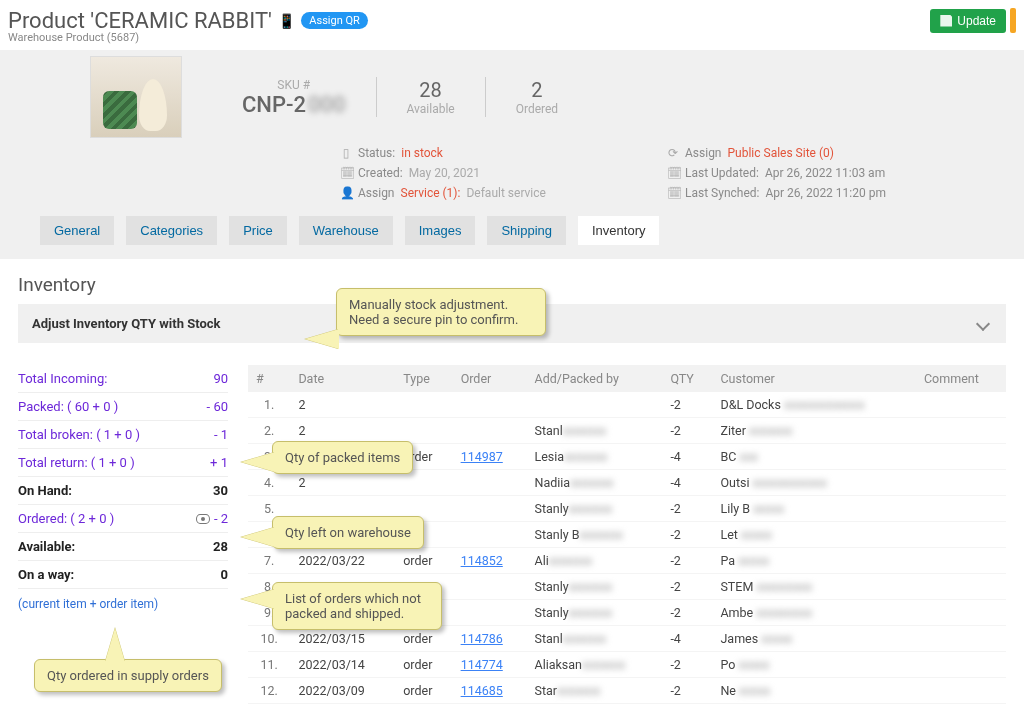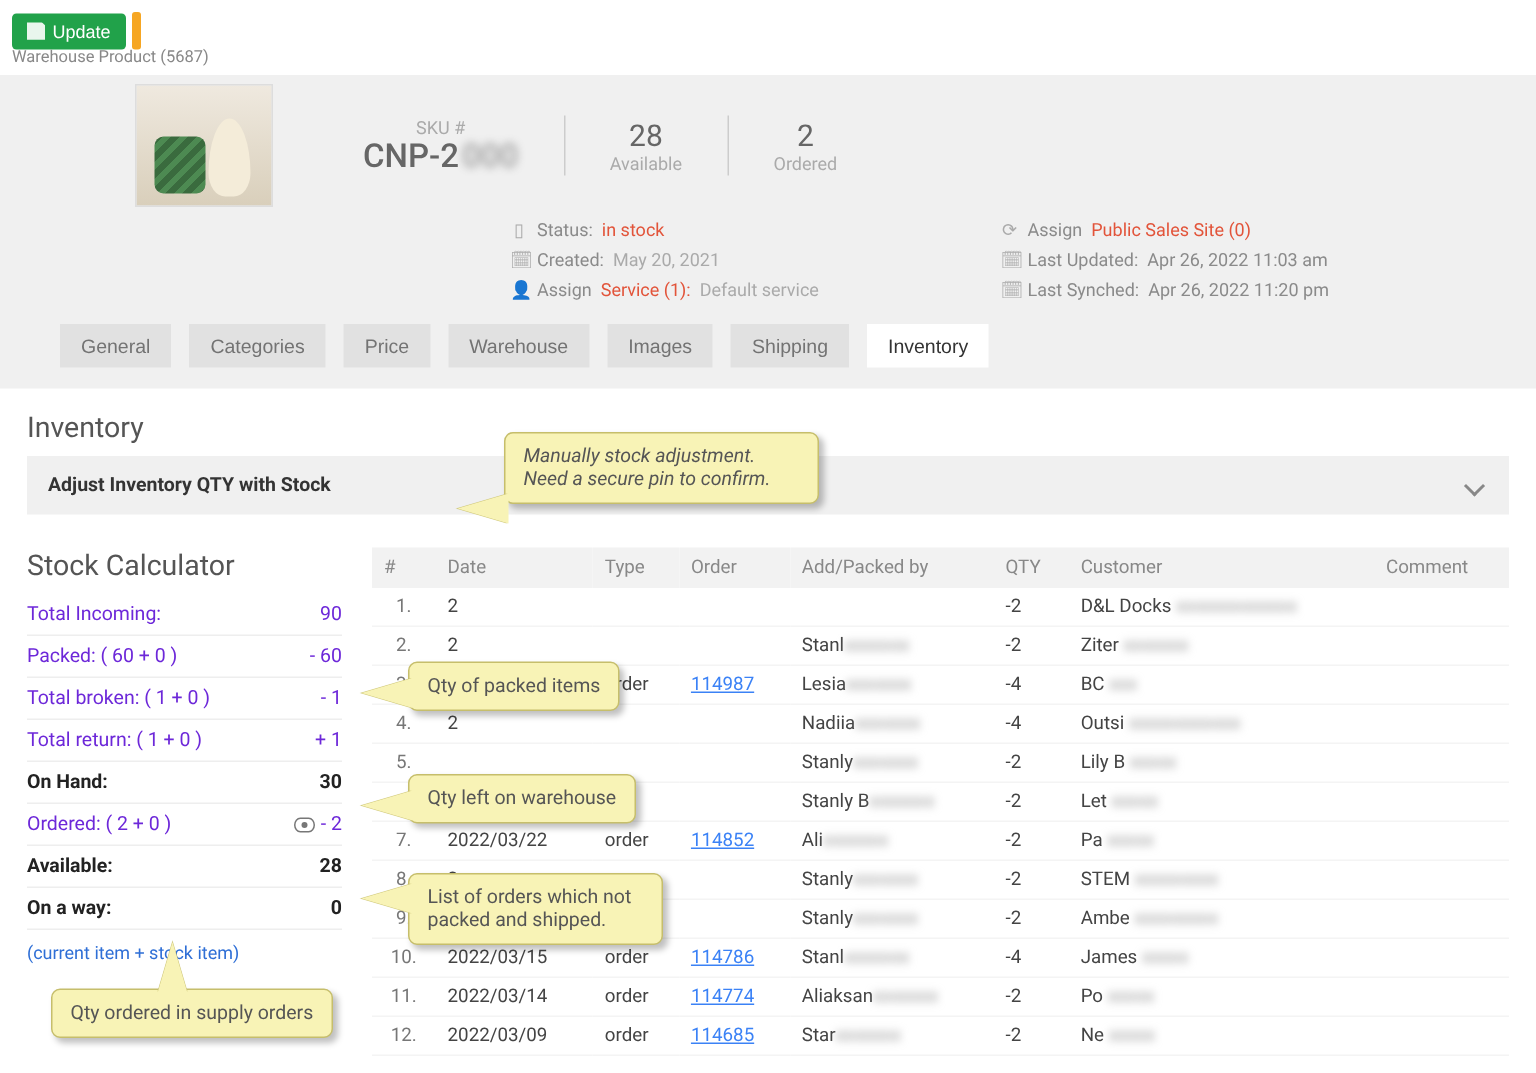--- a/index.html
+++ b/index.html
@@ -84,21 +84,21 @@
   .meta-col { flex:1; display:flex; flex-direction:column; gap:6px; padding-left:330px; font-size:12px;}
   .meta-col2 { flex:1; display:flex; flex-direction:column; gap:6px; padding-right:20px; font-size:12px; color:#8a8a8a;}
   .meta-row { display:flex; align-items:center; gap:6px; color:#8a8a8a;}
   .meta-row .mi { width:12px; text-align:center; font-size:12px; color:#aaa;}
   .link-red { color:#e2543a; }
   .muted { color:#aaa;text-align:right;}
 
   
   .tabs { display:flex; gap:12px; padding:6px 0 10px 30px; background:#f0f0f0;}
   .tab {
-    background:#e1e1e1; color:#737373;
+    background:#e1e1e1; color:#0369a1;
     font-size:13px; padding:7px 14px; border:none; cursor:pointer;
   }
   .tab.active { background:#fff; color:#333; }
   
   .section-h { font-size:19px; color:#555; padding:14px 18px 8px 18px; font-weight:400;}
   
   .adjust-bar {
     margin: 0 18px; background:#f0f0f0;
     padding:12px 14px; display:flex; align-items:center; justify-content:space-between;
     cursor:pointer;
@@ -152,20 +152,27 @@
     border-right:10px solid transparent;
     border-bottom:none;
     left:30px; top:auto; bottom:-32px;
     filter: drop-shadow(0 1px 0 #c6be6b);
   }
 </style>
 </head>
 <body>
 
 <div class="pg-header">
+  <div>
+    <div class="pg-title">
+      <h1>Product 'CERAMIC RABBIT'</h1>
+      <span class="phone-icon">📱</span>
+      <span class="assign-qr-badge">Assign QR</span>
+    </div>
+  </div>
   <div style="display:flex;align-items:center;gap:4px;">
     <button class="update-btn">
       <span class="save-ic"></span>
       <span>Update</span>
     </button>
     <div class="side-strip"></div>
   </div>
 </div>
 <div class="subtitle">Warehouse Product (5687)</div>
 
@@ -242,21 +249,20 @@
 </div>
 
 <div class="section-h">Inventory</div>
 <div class="adjust-bar">
   <span class="lbl">Adjust Inventory QTY with Stock</span>
   <span class="chev"></span>
 </div>
 
 <div class="two-col">
   <div class="left-col">
-    <div class="section-h" style="padding:0 0 8px 0;">Stock Calculator</div>
     <div id="calc-rows">
         <div class="calc-row">
           <span>Total Incoming:</span>
           <span>90</span>
         </div>
         <div class="calc-row">
           <span>Packed: ( 60 + 0 )</span>
           <span>- 60</span>
         </div>
         <div class="calc-row">
@@ -280,21 +286,21 @@
         </div>
         <div class="calc-row bold">
           <span>Available:</span>
           <span>28</span>
         </div>
         <div class="calc-row bold">
           <span>On a way:</span>
           <span>0</span>
         </div>
       </div>
-    <div class="legend">(current item + stock item)</div>
+    <div class="legend">(current item + order item)</div>
   </div>
   <div class="right-col">
     <table class="hist">
       <thead>
           <tr id="hist-head">
             <th>#</th>
             <th>Date</th>
             <th>Type</th>
             <th>Order</th>
             <th>Add/Packed by</th>
@@ -423,21 +429,21 @@
             <td>-2</td>
             <td>Ne <span class="blur">xxxxx</span></td>
             <td></td>
           </tr>
         </tbody>
     </table>
   </div>
 </div>
 
 <div class="callout" style="left:336px; top:288px; width:210px;">
-  <span style="white-space:pre-line;font-style:italic;">Manually stock adjustment.
+  <span style="white-space:pre-line;">Manually stock adjustment.
 Need a secure pin to confirm.</span>
   <div class="tail" style="top:40px;"></div>
 </div>
 <div class="callout" style="left:272px; top:441px;">
   <span>Qty of packed items</span>
   <div class="tail"></div>
 </div>
 <div class="callout" style="left:272px; top:516px;">
   <span>Qty left on warehouse</span>
   <div class="tail"></div>

